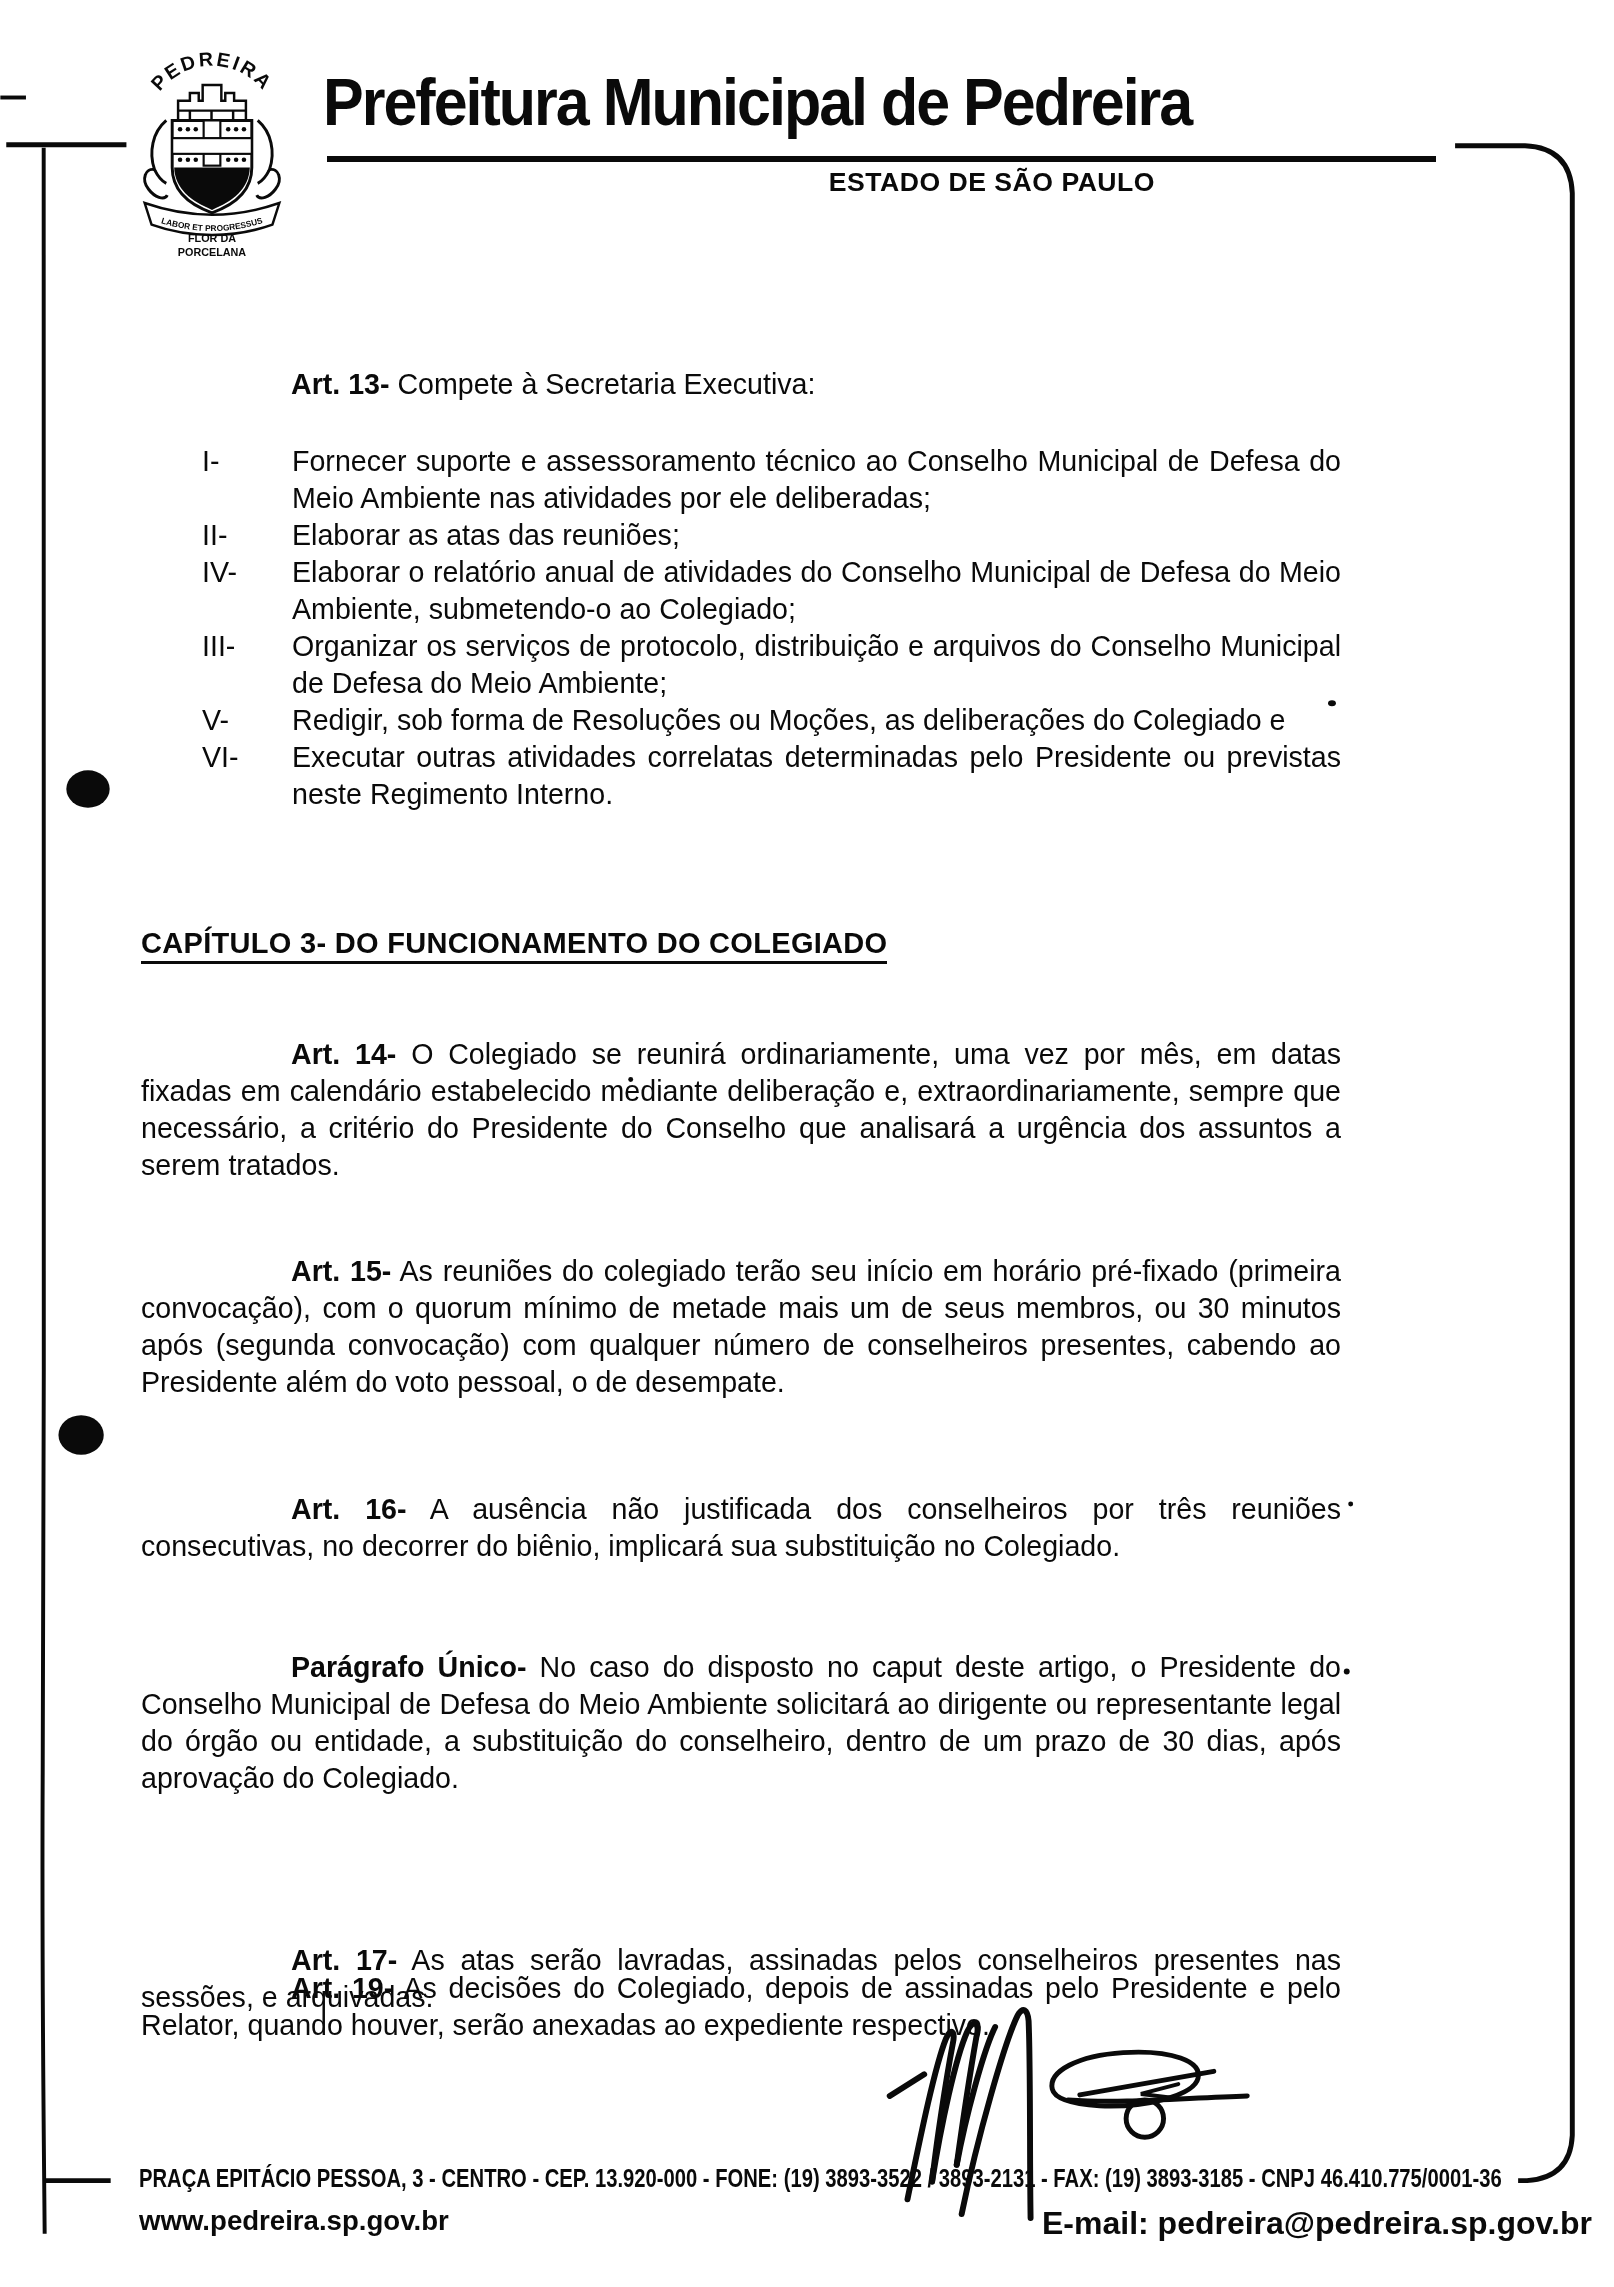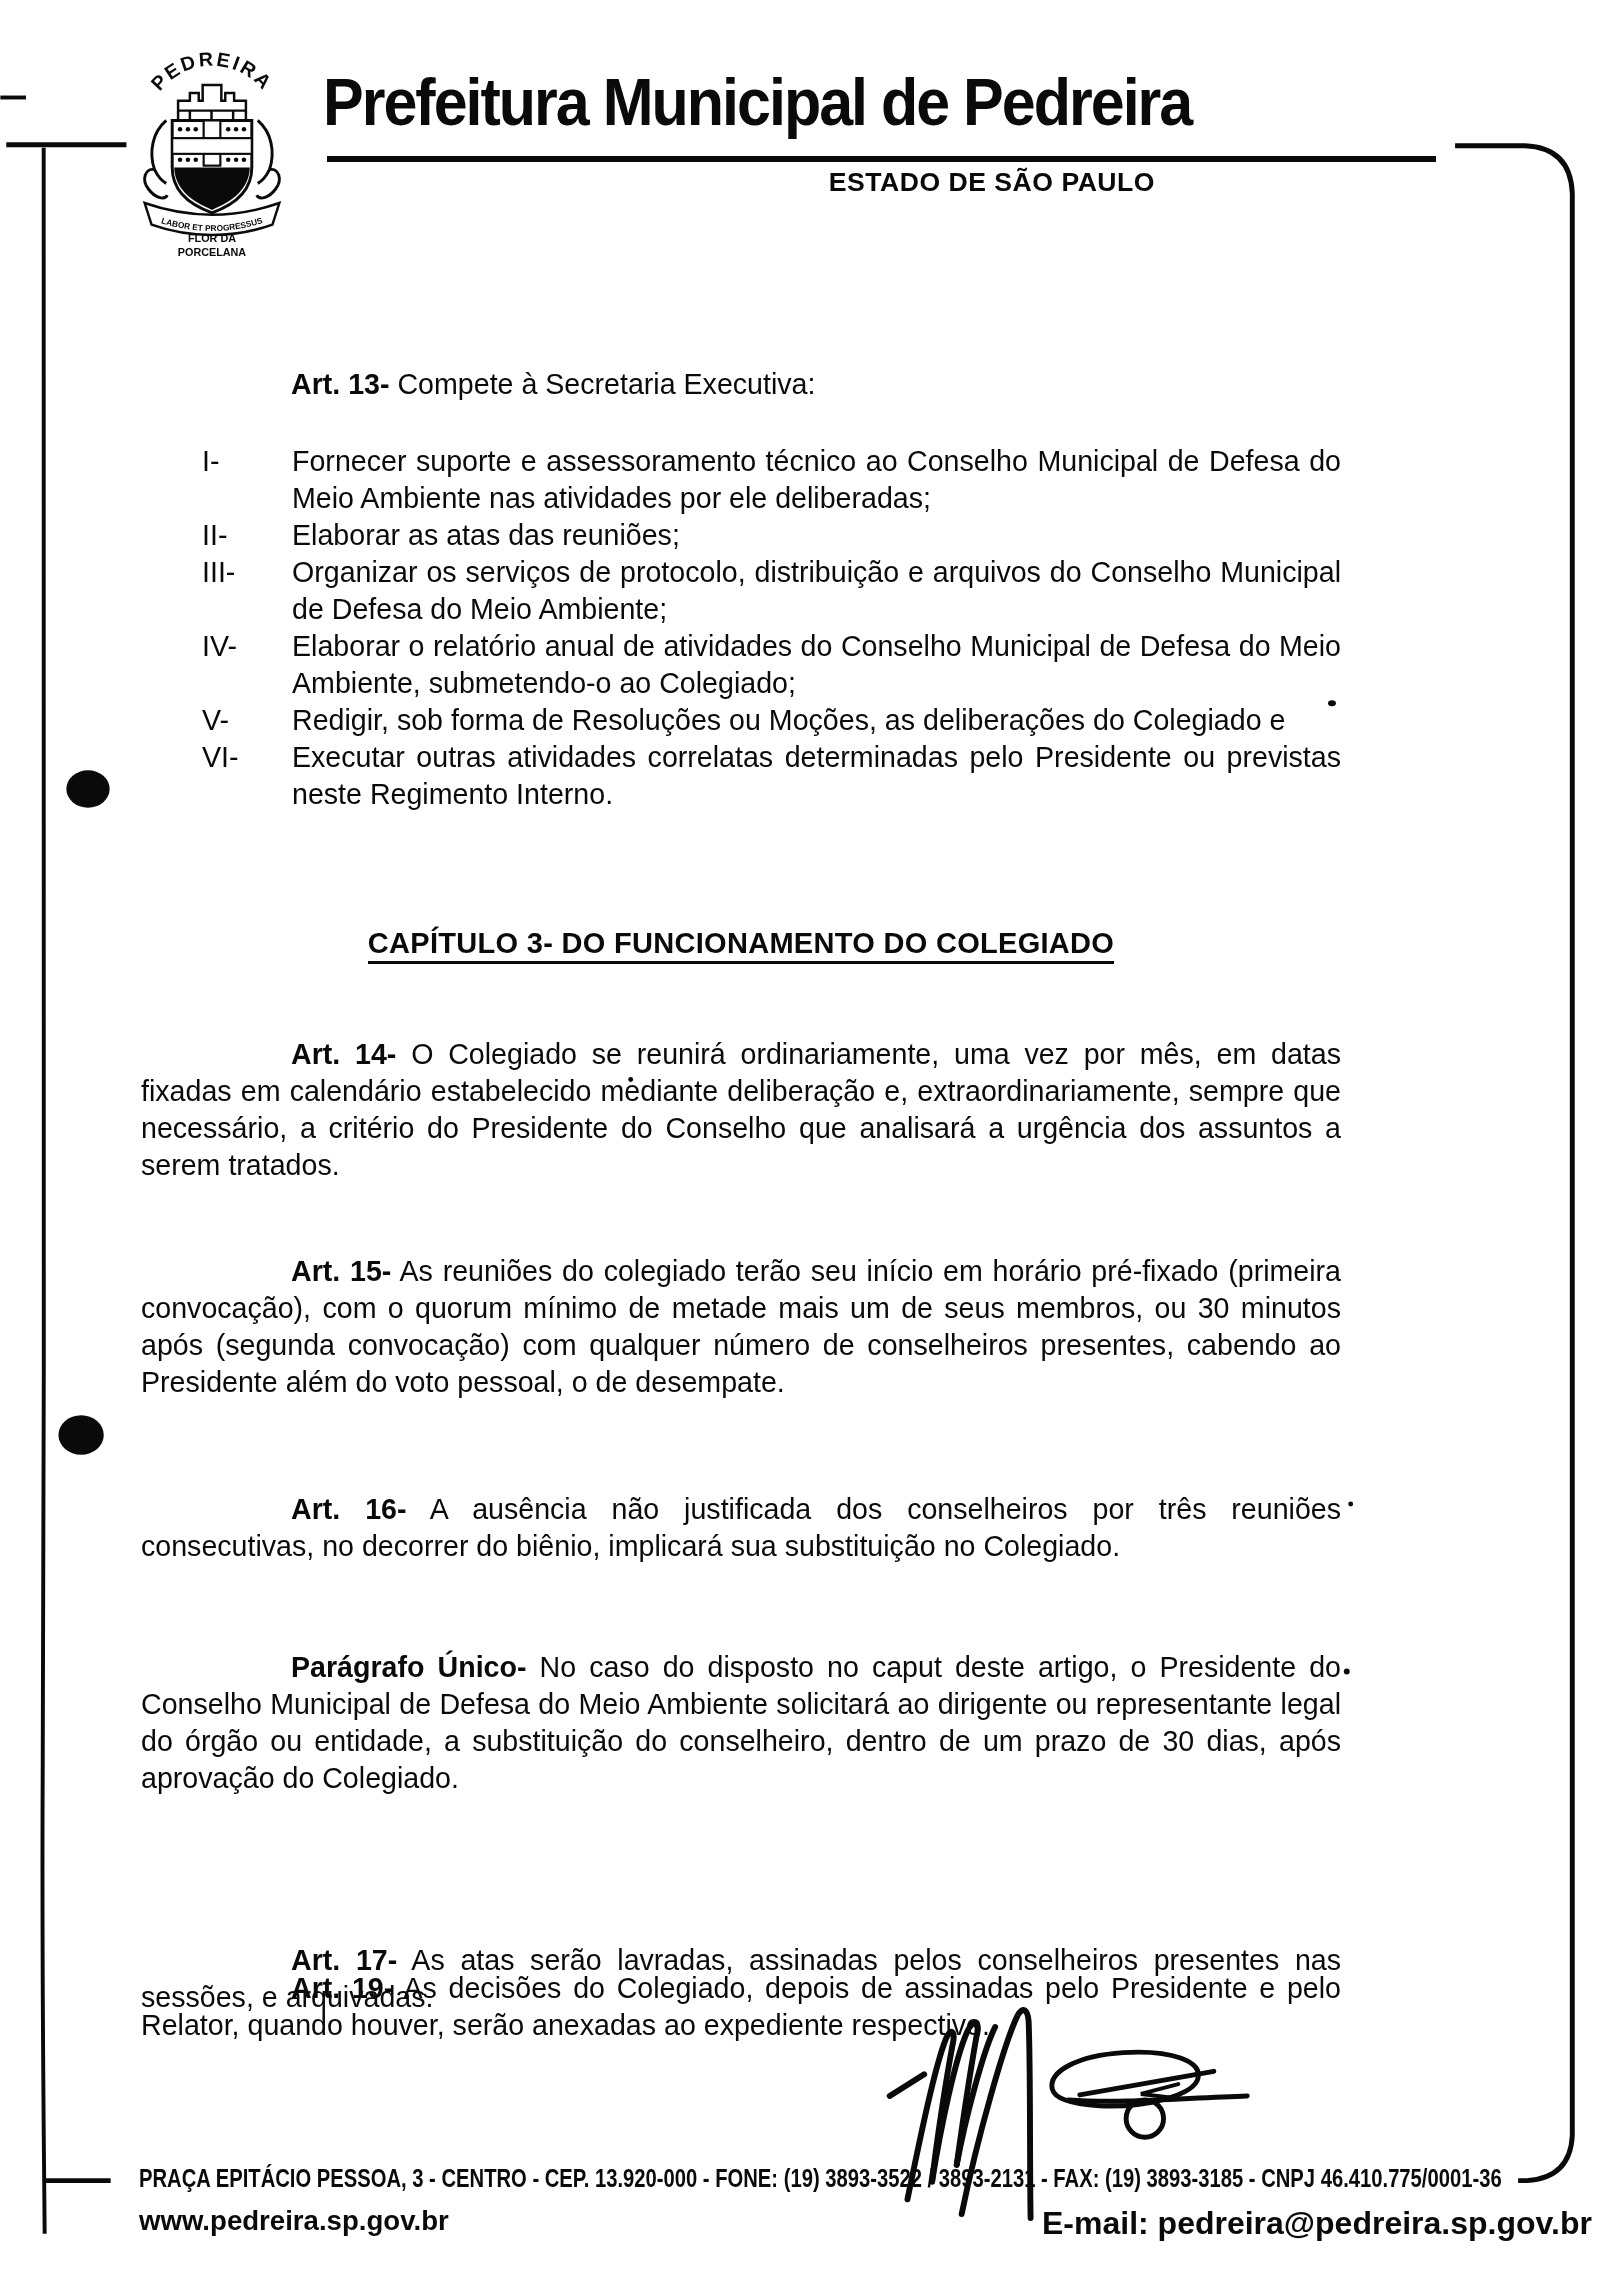--- a/index.html
+++ b/index.html
@@ -22,21 +22,21 @@
   .tblock{
     position:absolute;left:141px;width:1200px;font-size:28.6px;line-height:37px;
     text-align:justify;margin:0;
   }
   .indent{text-indent:150px;}
   .items{position:absolute;left:202px;width:1139px;}
   .item{display:flex;}
   .item-num{flex:none;width:90px;font-size:28.6px;line-height:37px;}
   .item-text{flex:1;text-align:justify;font-size:28.6px;line-height:37px;}
   .chapter{
-    position:absolute;left:141px;width:1200px;top:924px;text-align:center;margin:0;
+    position:absolute;left:141px;width:1200px;top:924px;margin:0;
     font-size:29px;font-weight:bold;line-height:39px;letter-spacing:0.3px;
   }
   .chapter span{border-bottom:3.9px solid #0a0a0a;padding-bottom:2px;}
   
   .footer-line1{
     position:absolute;left:139px;top:2163px;font-size:26.6px;font-weight:bold;
     white-space:nowrap;transform:scaleX(.76);transform-origin:left top;
   }
   .footer-web{position:absolute;left:139px;top:2205px;font-size:27.6px;font-weight:bold;}
   .footer-email{position:absolute;left:1042px;top:2205px;font-size:32px;font-weight:bold;}
@@ -113,26 +113,26 @@
   <div class="items" style="top:443px;">
     <div class="item">
       <div class="item-num">I-</div>
       <div class="item-text">Fornecer suporte e assessoramento técnico ao Conselho Municipal de Defesa do Meio Ambiente nas atividades por ele deliberadas;</div>
     </div>
     <div class="item">
       <div class="item-num">II-</div>
       <div class="item-text">Elaborar as atas das reuniões;</div>
     </div>
     <div class="item">
+      <div class="item-num">IV-</div>
+      <div class="item-text">Elaborar o relatório anual de atividades do Conselho Municipal de Defesa do Meio Ambiente, submetendo-o ao Colegiado;</div>
+    </div>
+    <div class="item">
       <div class="item-num">III-</div>
       <div class="item-text">Organizar os serviços de protocolo, distribuição e arquivos do Conselho Municipal de Defesa do Meio Ambiente;</div>
-    </div>
-    <div class="item">
-      <div class="item-num">IV-</div>
-      <div class="item-text">Elaborar o relatório anual de atividades do Conselho Municipal de Defesa do Meio Ambiente, submetendo-o ao Colegiado;</div>
     </div>
     <div class="item">
       <div class="item-num">V-</div>
       <div class="item-text">Redigir, sob forma de Resoluções ou Moções, as deliberações do Colegiado e</div>
     </div>
     <div class="item">
       <div class="item-num">VI-</div>
       <div class="item-text">Executar outras atividades correlatas determinadas pelo Presidente ou previstas neste Regimento Interno.</div>
     </div>
   </div>

